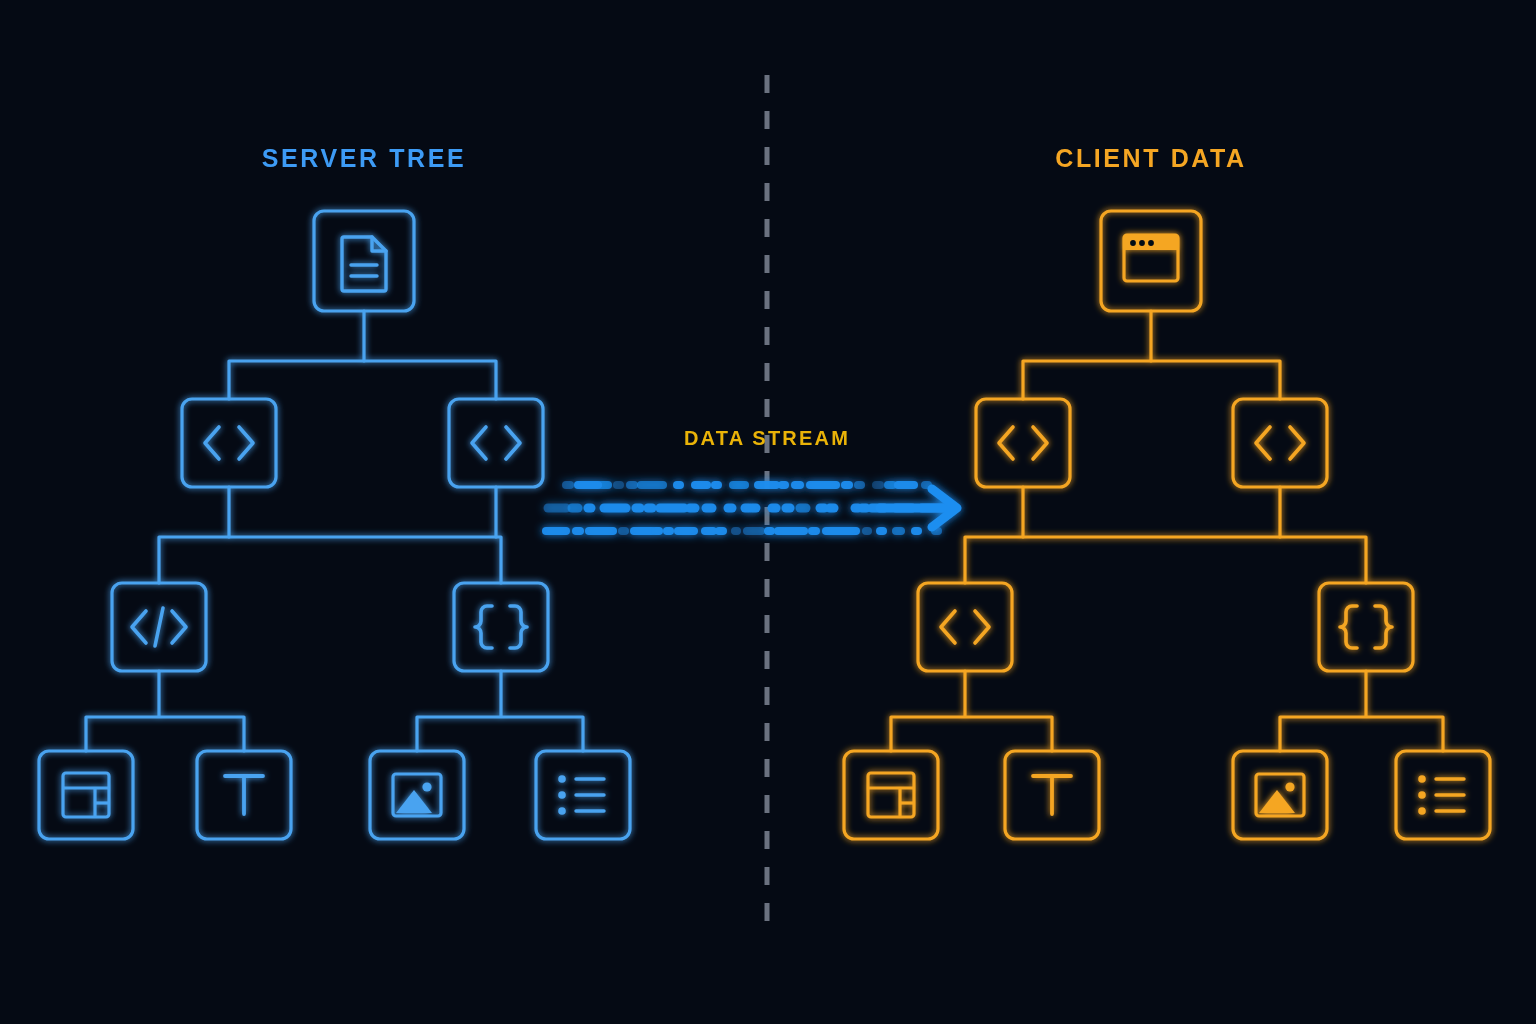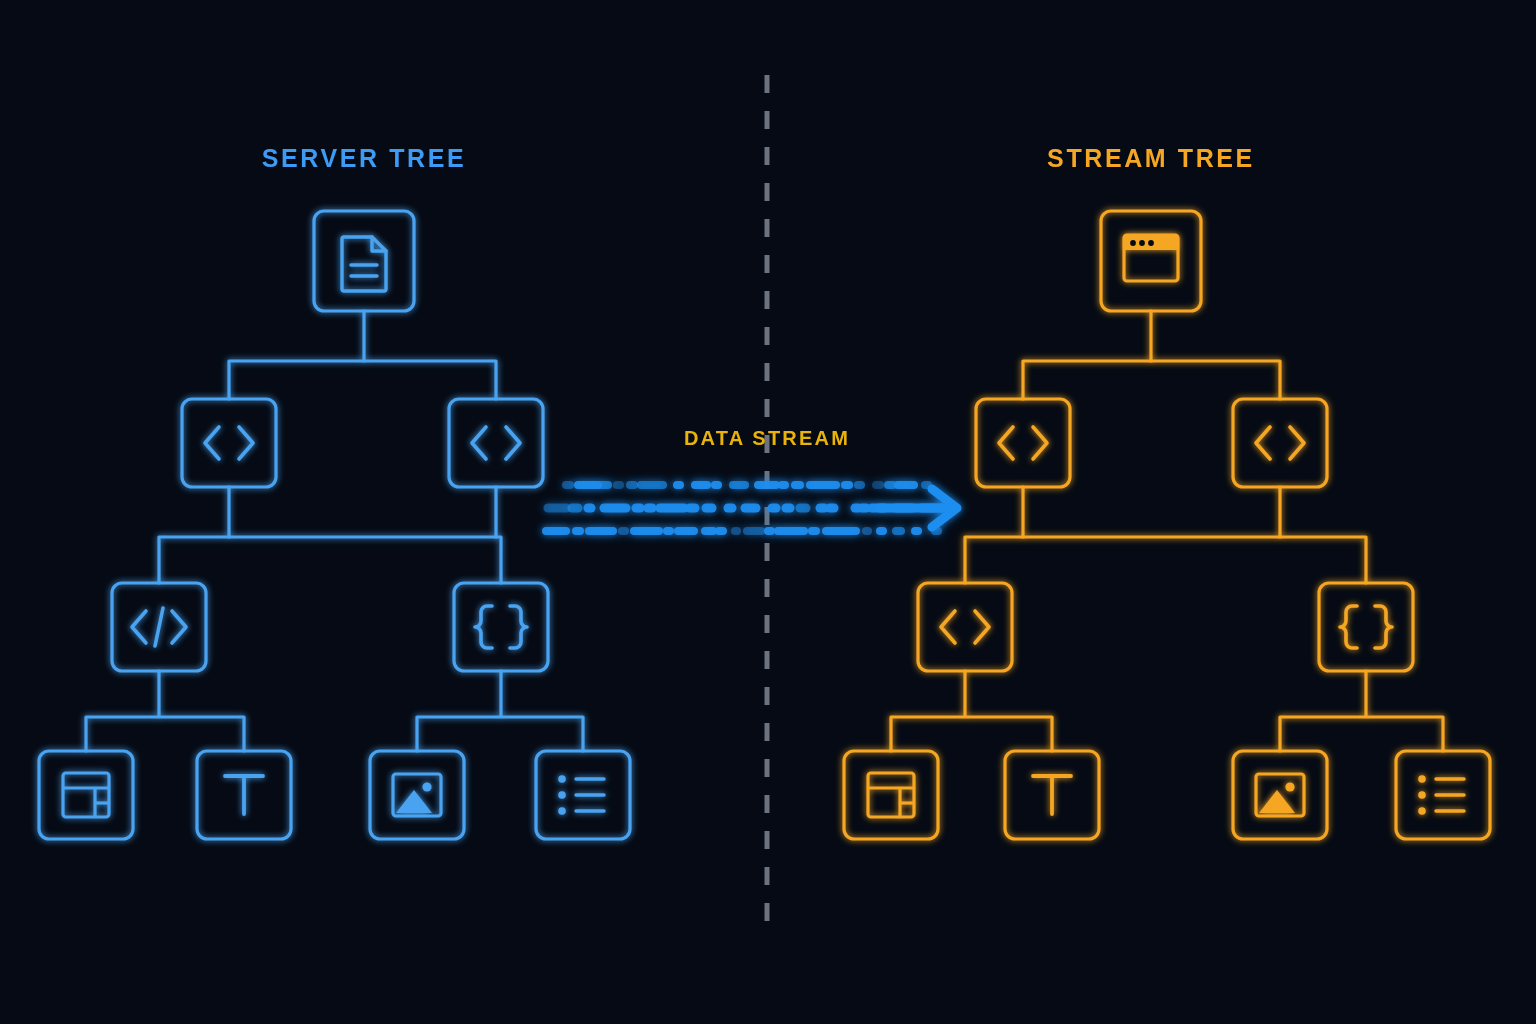--- a/index.html
+++ b/index.html
@@ -364,16 +364,16 @@
 
         <g stroke="#1d8ef0" stroke-width="9" stroke-linecap="round" stroke-linejoin="round" fill="none">
           <path d="M880 508 h74"></path>
           <path d="M932 489 L957 508 L932 527"></path>
         </g>
       </g>
     </g>
   </svg>
 
   <div class="title" id="server-title">SERVER TREE</div>
-  <div class="title" id="client-title">STREAM TREE</div>
+  <div class="title" id="client-title">CLIENT DATA</div>
   <div id="stream-label">DATA STREAM</div>
 
 </div>
 
 </body></html>

